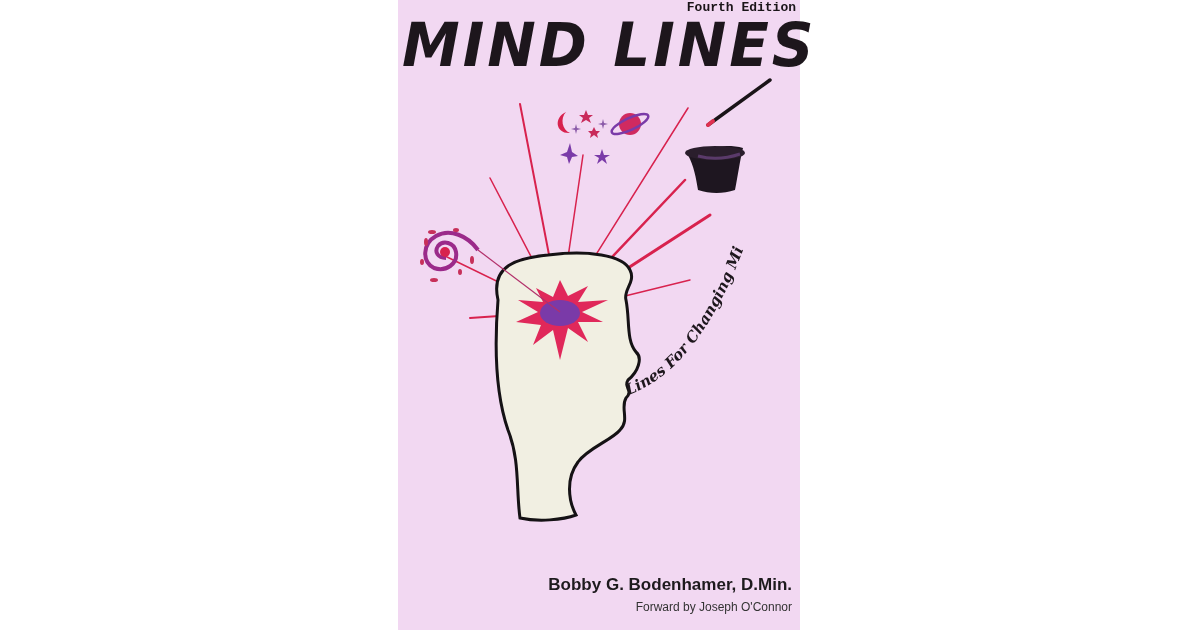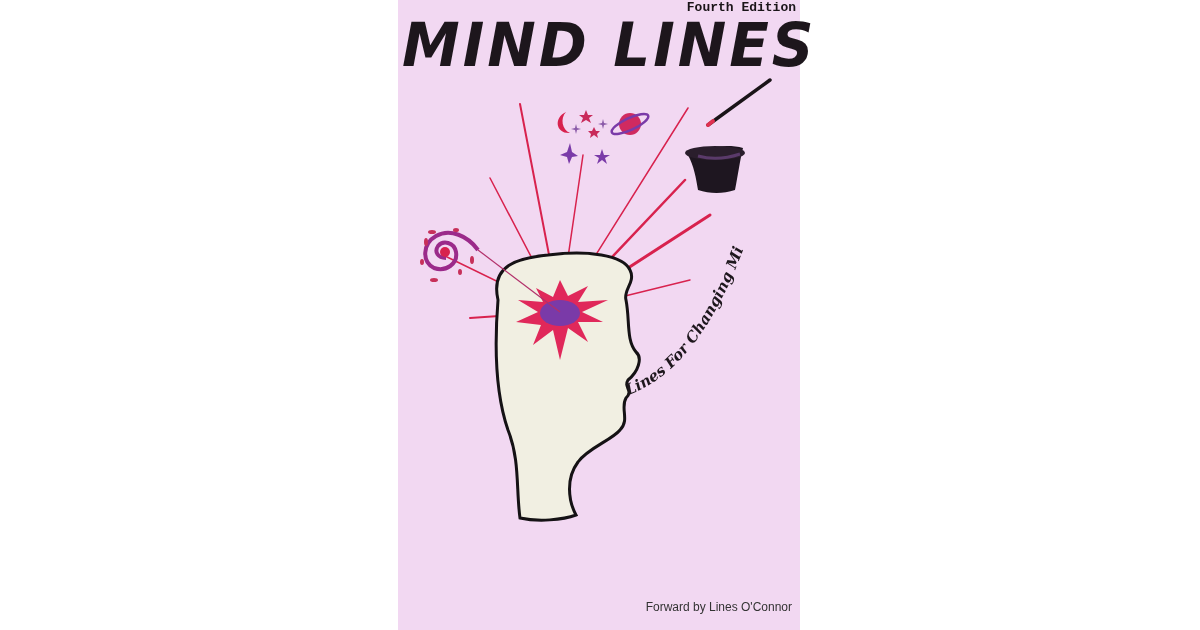--- a/index.html
+++ b/index.html
@@ -101,14 +101,15 @@
       <path d="M 290 155 C 310 146 330 144 345 148 C 342 160 340 175 337 190 C 325 194 312 194 300 190 C 298 178 296 166 290 155 Z" fill="#1e1620"></path>
       <ellipse cx="317" cy="153" rx="30" ry="7" fill="#2a1e2c"></ellipse>
       <path d="M 300 156 C 315 160 330 158 342 154" stroke="#5a3a6a" stroke-width="3" fill="none"></path>
     </g>
 
     <text font-family="DejaVu Serif, serif" font-style="italic" font-weight="bold" font-size="15" fill="#1d161c">
       <textPath href="#subPath">Lines For Changing Minds</textPath>
     </text>
   </svg>
 
-  <div class="foreword">Forward by Lines O'Connor</div>
+  <div class="author2">Bobby G. Bodenhamer, D.Min.</div>
+  <div class="foreword">Forward by Joseph O'Connor</div>
 </div>
 
 </body></html>

